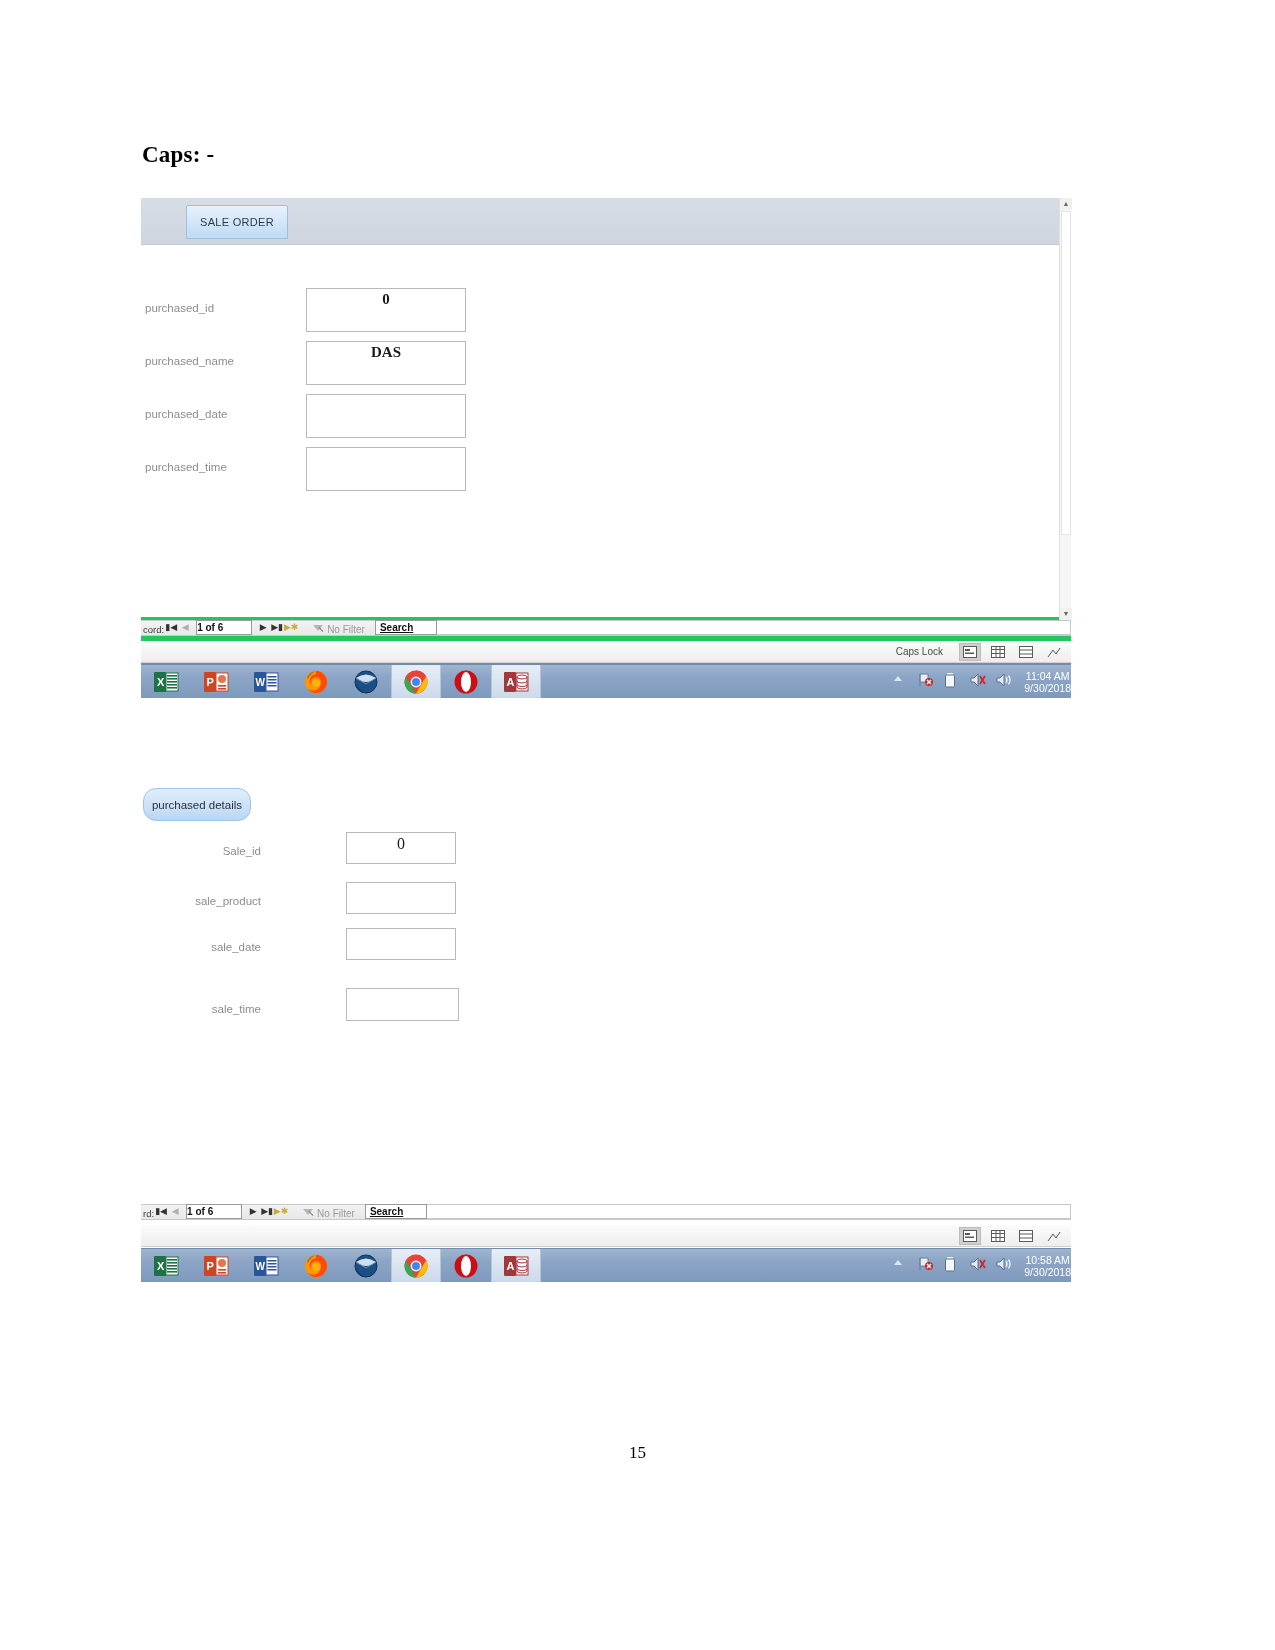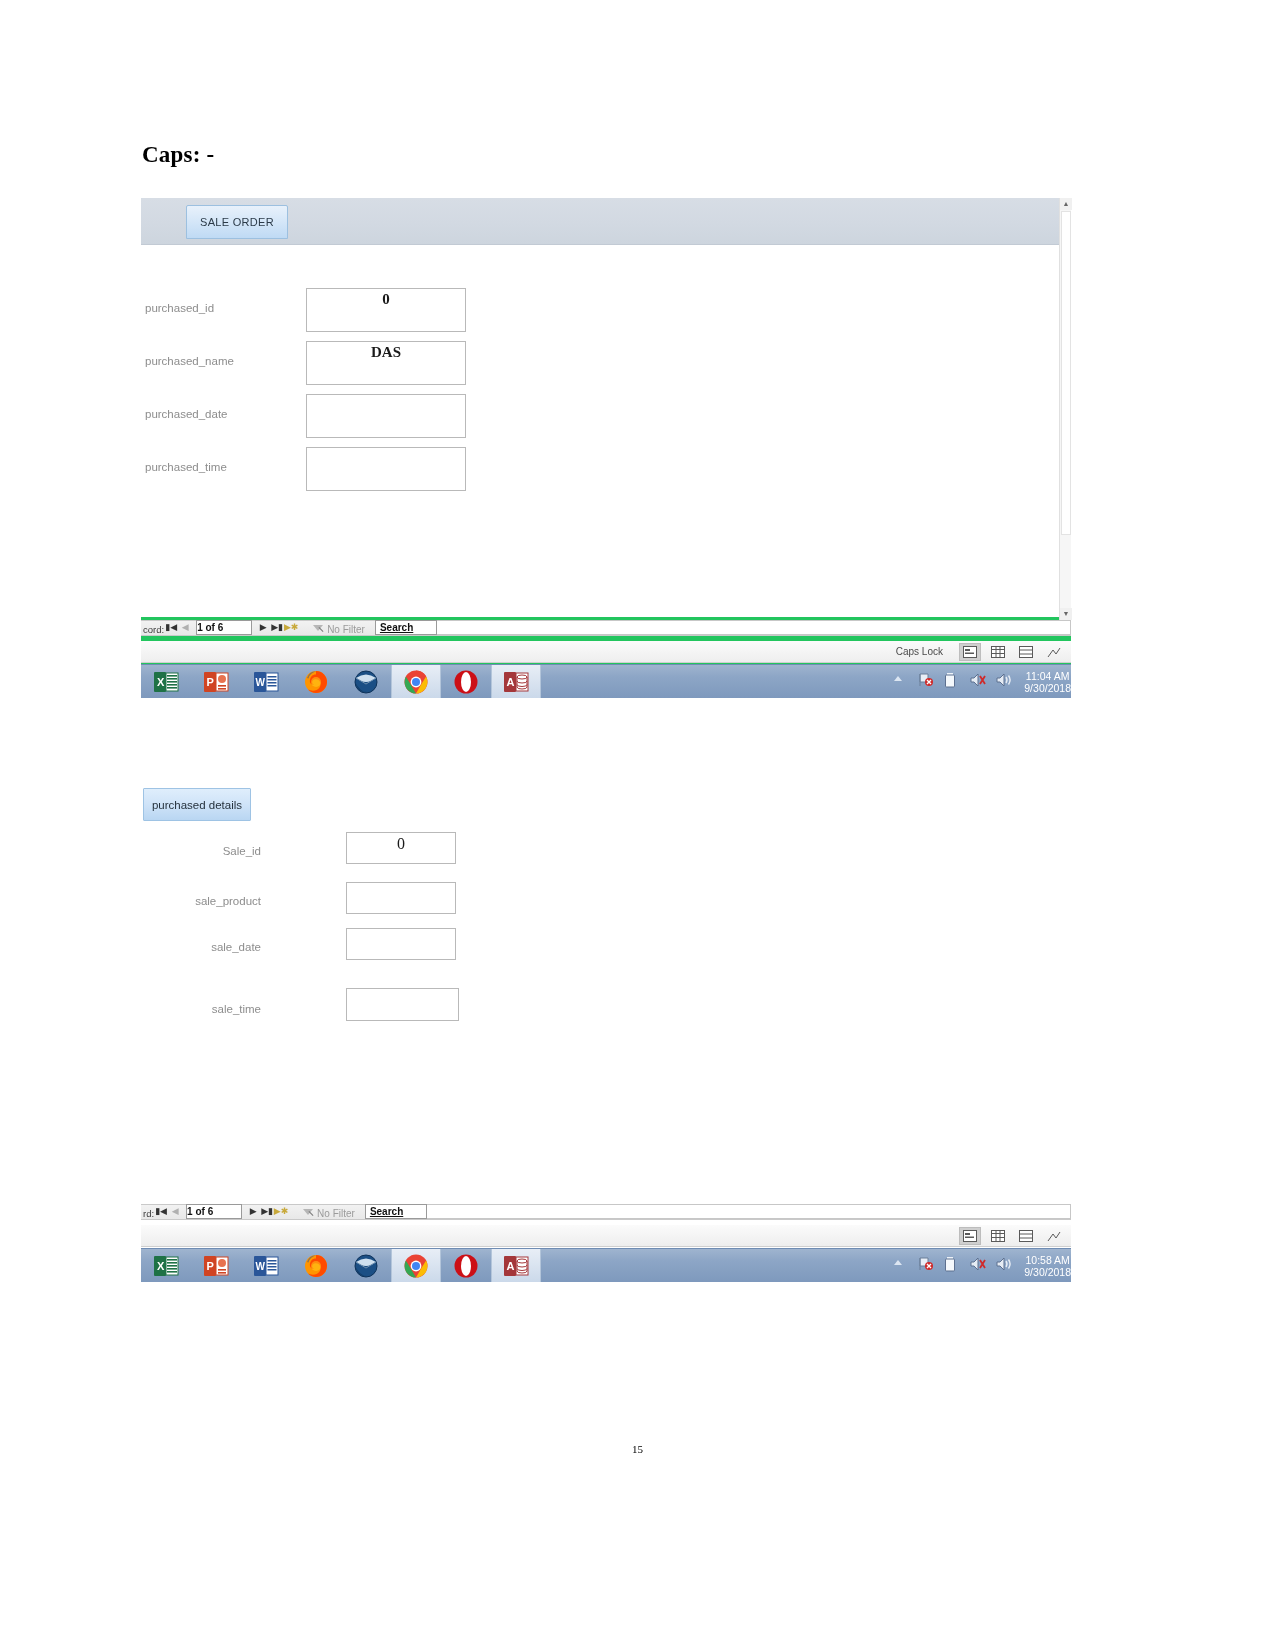--- a/index.html
+++ b/index.html
@@ -276,21 +276,21 @@
     width: 930px;
     height: 505px;
     background: #ffffff;
   }
   .tab-purchased {
     position: absolute;
     left: 2px; top: 8px;
     width: 108px; height: 33px;
     background: linear-gradient(to bottom, #dfeefc 0%, #cfe3f8 50%, #b9d6f2 100%);
     border: 1px solid #9ec3e4;
-    border-radius: 1px;
+    border-radius: 13px;
     display: flex; align-items: center; justify-content: center;
     font-family: "Liberation Sans", sans-serif;
     font-size: 11.5px;
     color: #26323d;
     white-space: nowrap;
   }
   .field-label.right { text-align: right; }
 
   
   .caption {
@@ -302,21 +302,21 @@
     font-size: 19px;
     color: #000;
     line-height: 28px;
   }
   .pagenum {
     position: absolute;
     left: 0; top: 1443px;
     width: 1275px;
     text-align: center;
     font-family: "Liberation Serif", serif;
-    font-size: 11px;
+    font-size: 17px;
     color: #000;
   }
 
   
   .gico { display:block; }
 </style>
 </head>
 <body>
 
 <div class="page">

